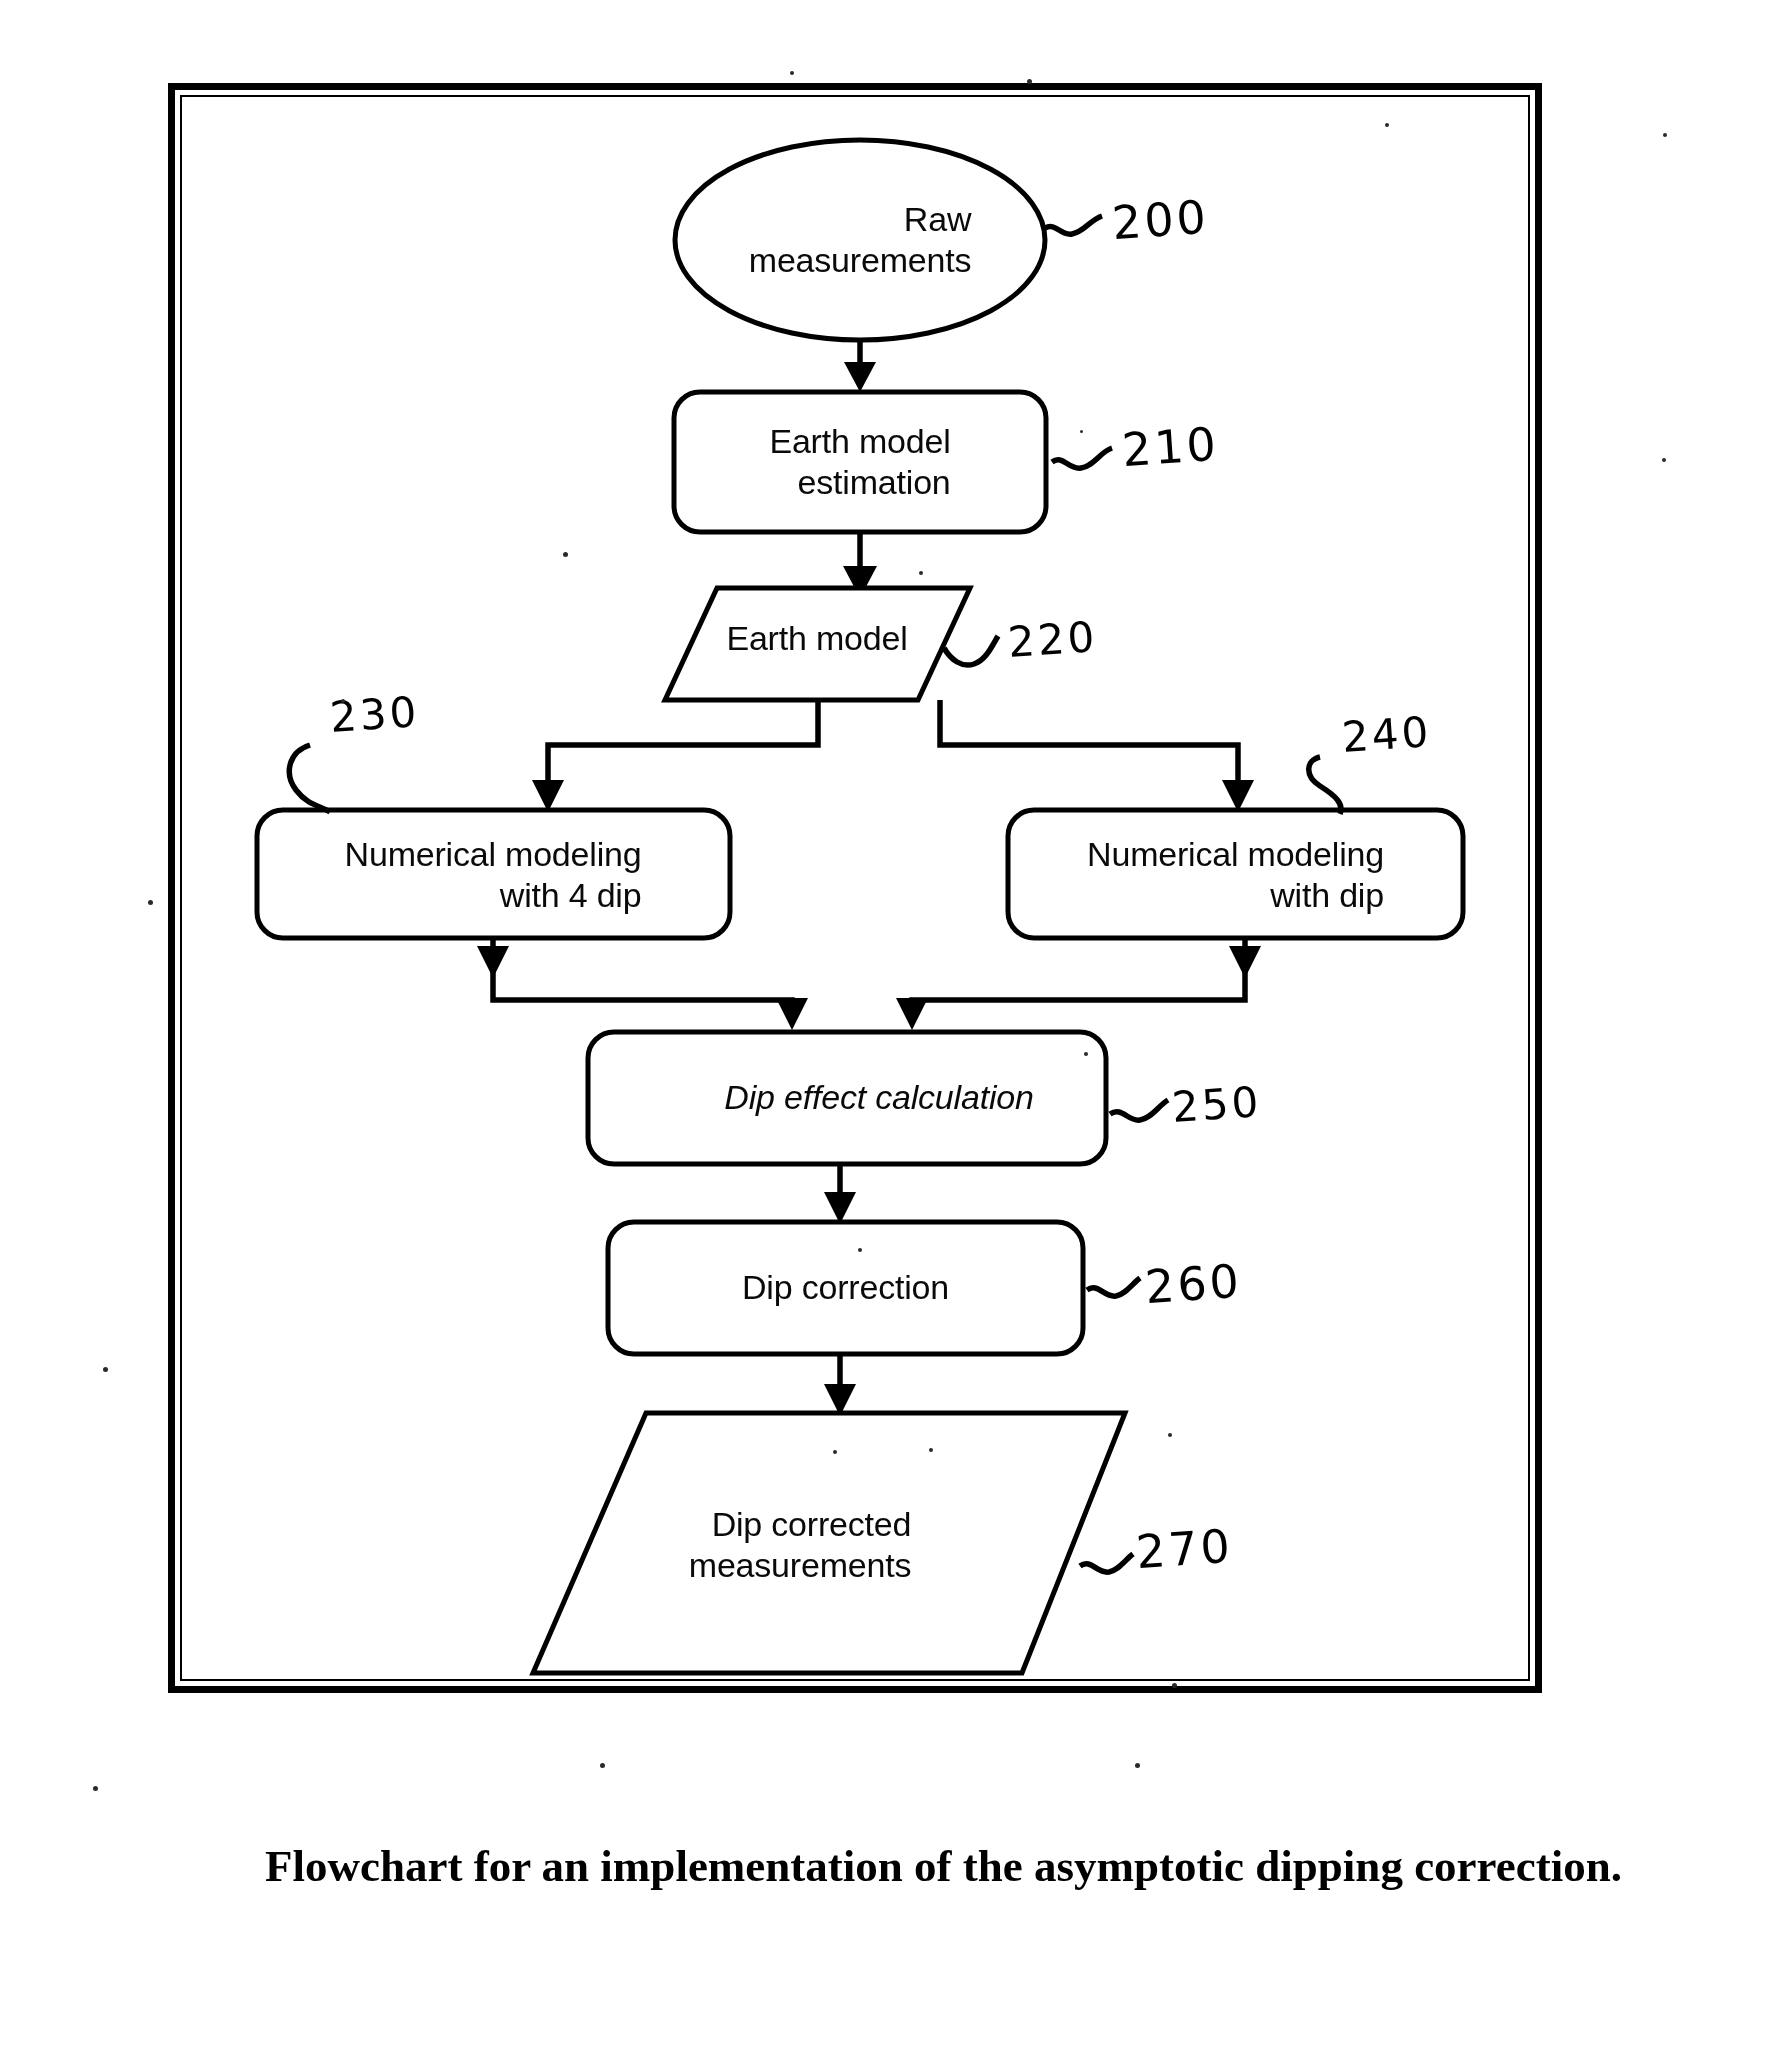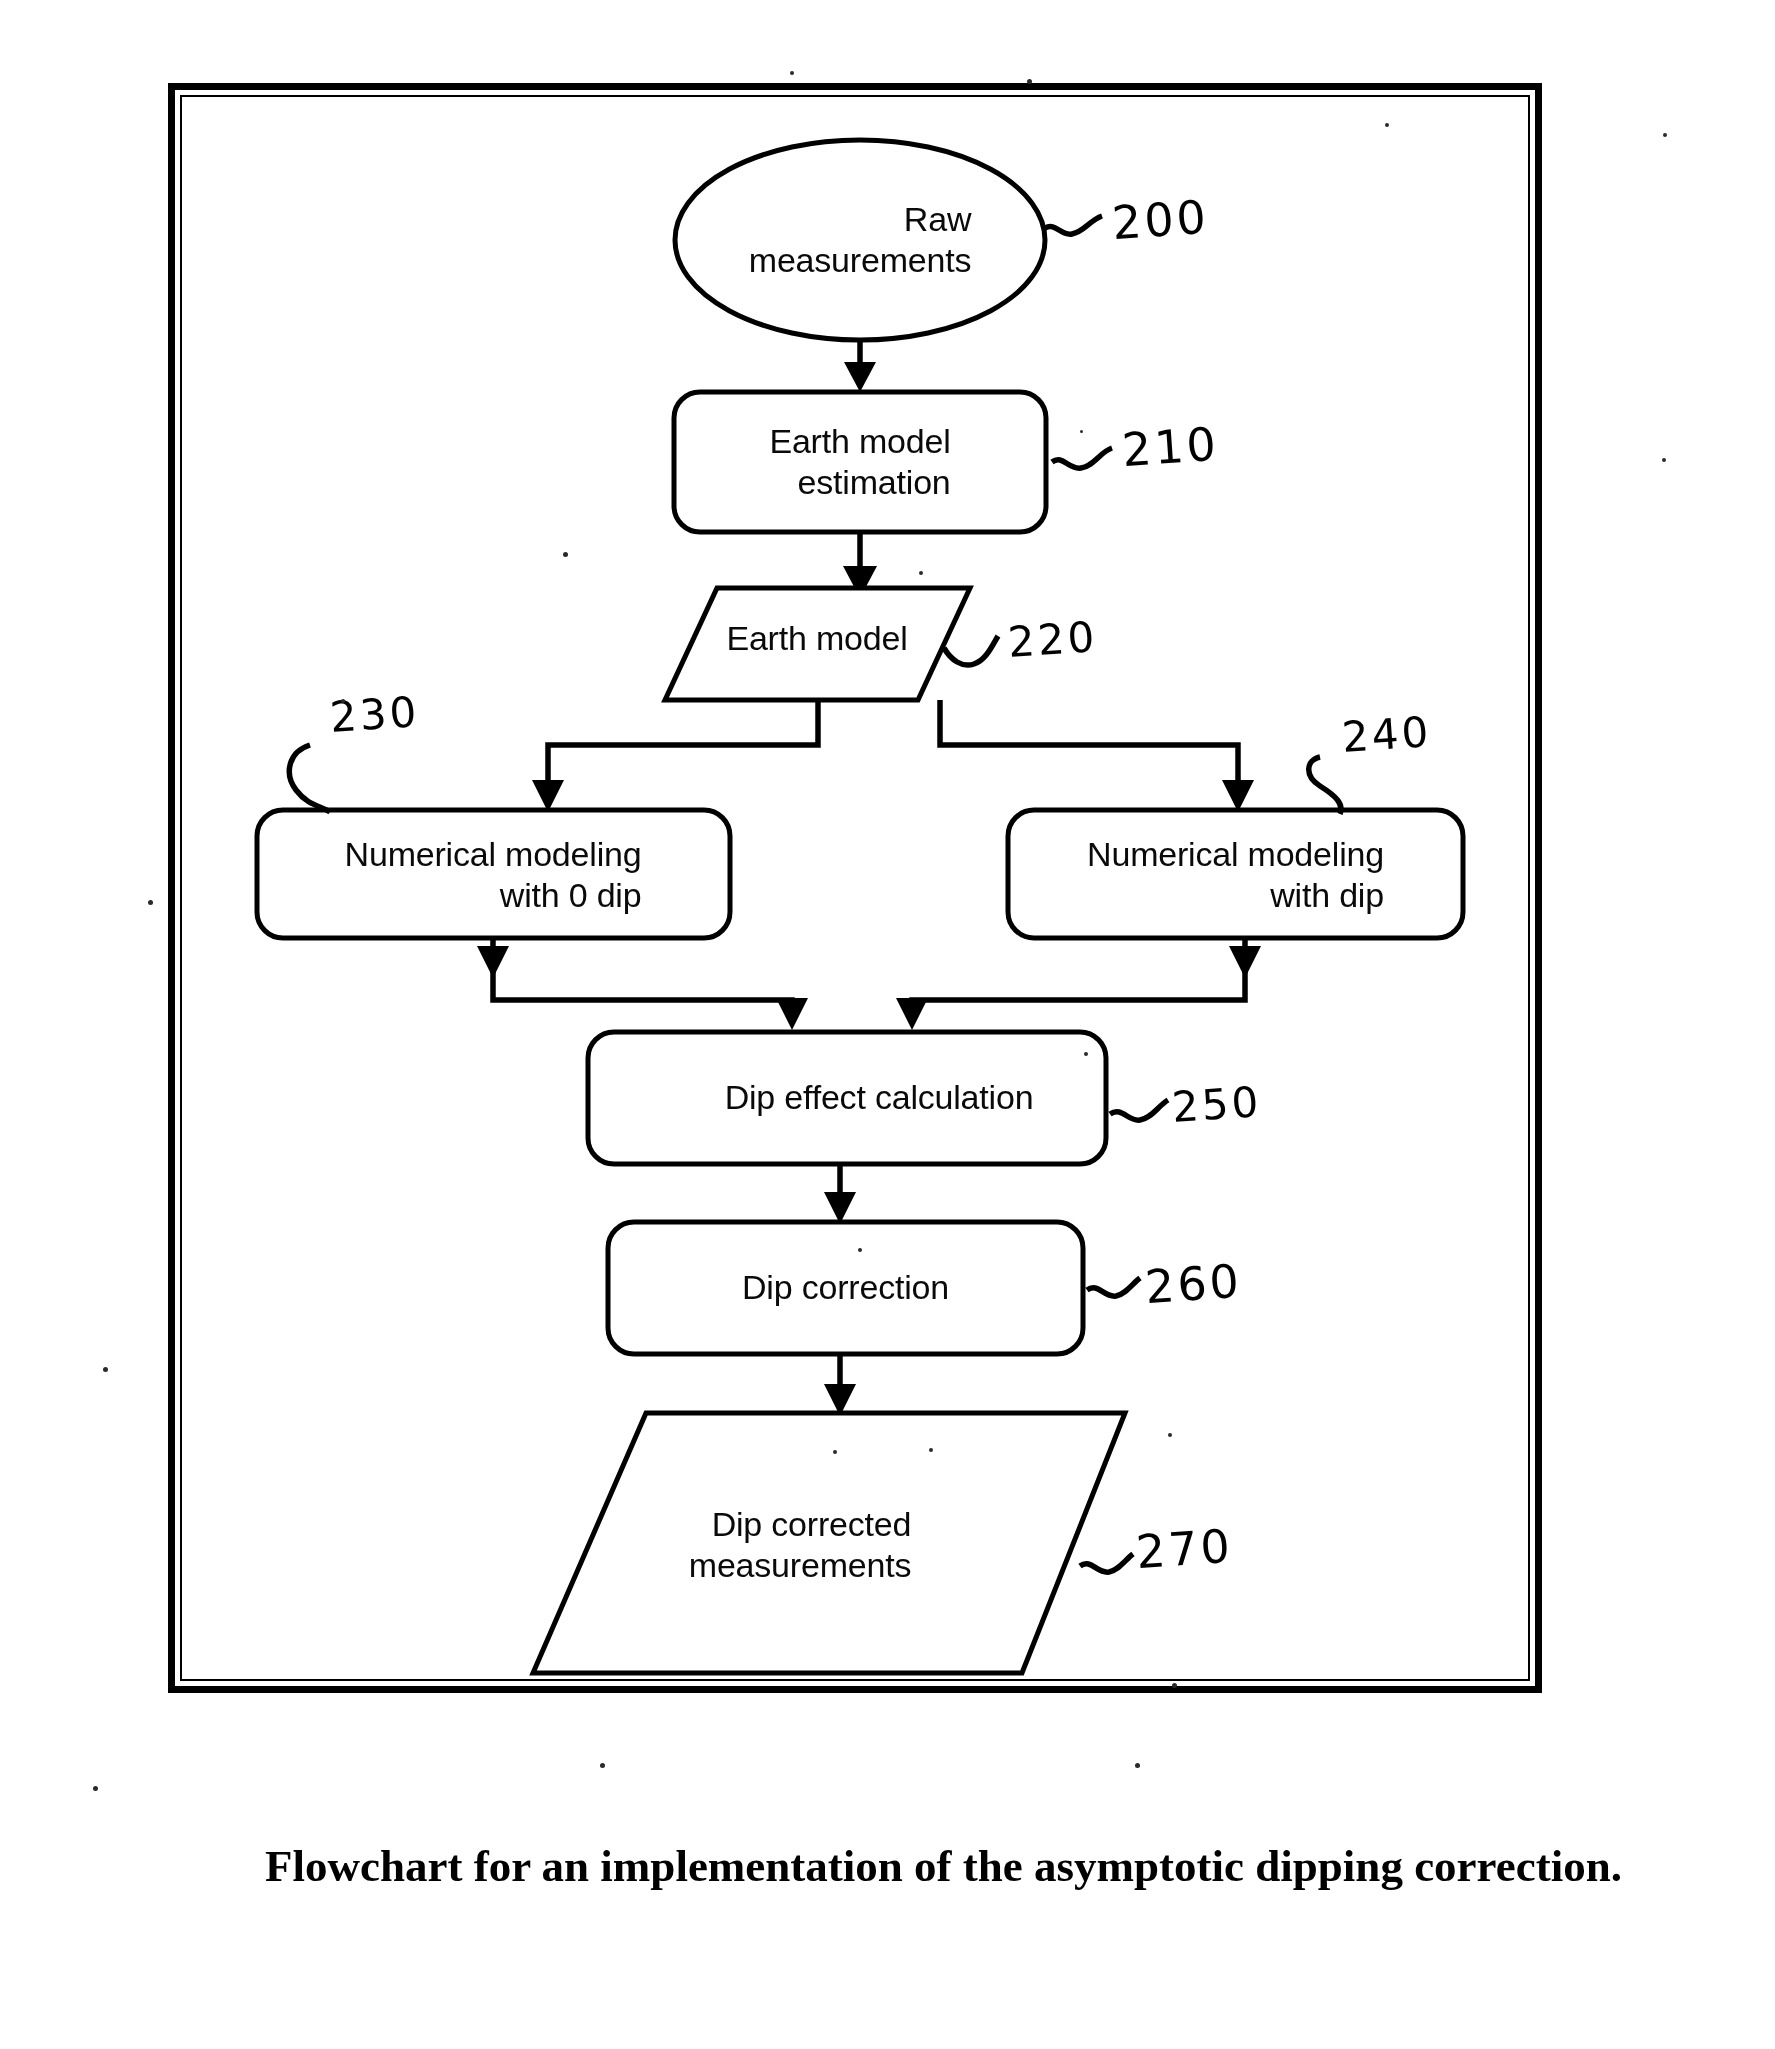--- a/index.html
+++ b/index.html
@@ -187,32 +187,32 @@
     </div>
   </div>
 
   <div class="node-label" style="left:672px; top:608px; width:290px; height:62px;">
     <div>Earth model</div>
   </div>
 
   <div class="node-label" style="left:262px; top:815px; width:462px; height:120px;">
     <div>
       <div>Numerical modeling</div>
-      <div>with 0 dip</div>
+      <div>with 4 dip</div>
     </div>
   </div>
 
   <div class="node-label" style="left:1012px; top:815px; width:447px; height:120px;">
     <div>
       <div>Numerical modeling</div>
       <div>with dip</div>
     </div>
   </div>
 
-  <div class="node-label" style="left:592px; top:1036px; width:574px; height:124px;">
+  <div class="node-label" style="left:592px; top:1036px; width:574px; height:124px;font-style:italic;">
     <div>Dip effect calculation</div>
   </div>
 
   <div class="node-label" style="left:612px; top:1226px; width:467px; height:124px;">
     <div>Dip correction</div>
   </div>
 
   <div class="node-label" style="left:560px; top:1475px; width:480px; height:140px;">
     <div>
       <div>Dip corrected</div>

